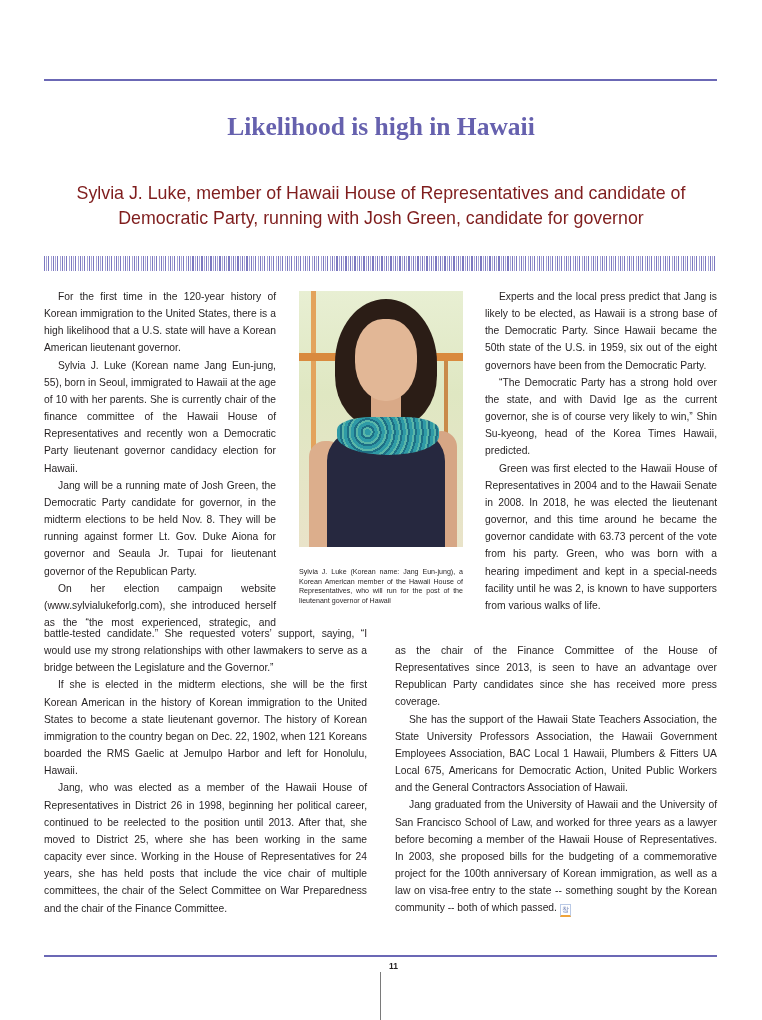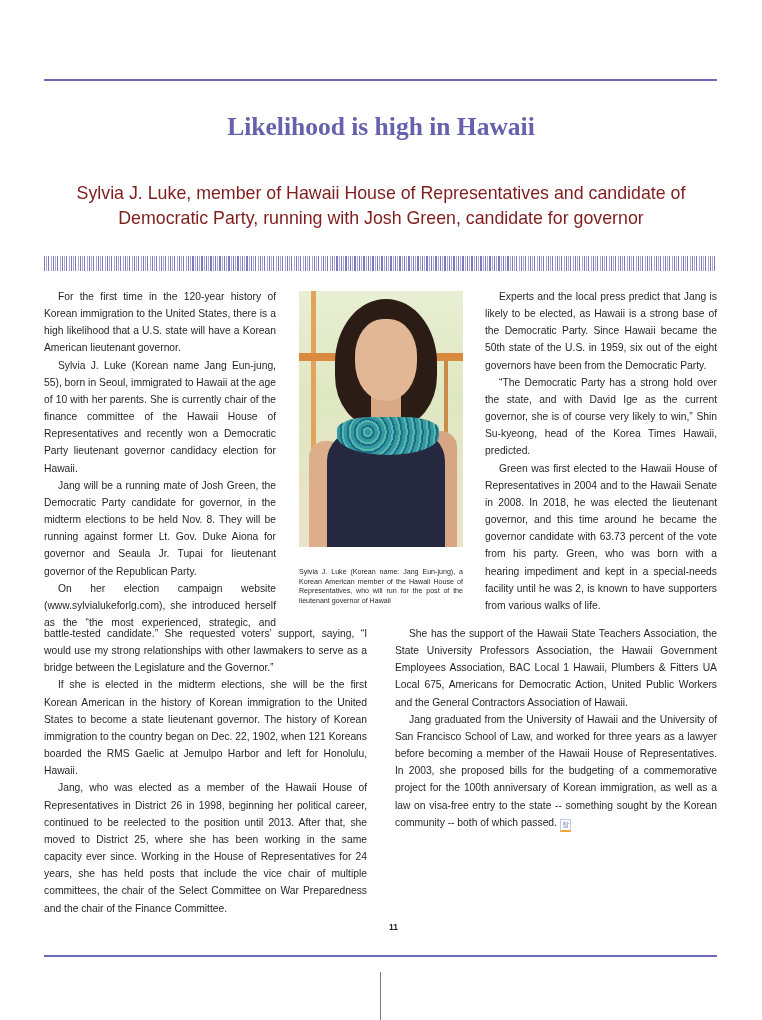--- a/index.html
+++ b/index.html
@@ -25,21 +25,21 @@
     .photo .neck { position: absolute; left: 72px; top: 100px; width: 30px; height: 34px; background: #d9a987; }
     .photo .dress { position: absolute; left: 28px; top: 140px; width: 118px; height: 130px; border-radius: 30px 30px 0 0; background: #26283f; }
     .photo .arm-l { position: absolute; left: 10px; top: 150px; width: 30px; height: 106px; border-radius: 16px 10px 0 0; background: #dcae8c; }
     .photo .arm-r { position: absolute; left: 132px; top: 140px; width: 26px; height: 116px; border-radius: 10px 16px 0 0; background: #d6a685; }
     .photo .scarf { position: absolute; left: 38px; top: 126px; width: 102px; height: 38px; border-radius: 40% 40% 60% 60%;
       background: repeating-radial-gradient(circle at 30% 40%, #2f9aa6 0px, #2f9aa6 3px, #5ab6a8 3px, #5ab6a8 5px, #1e6f86 5px, #1e6f86 7px); }
     .caption { position: absolute; left: 299px; top: 568px; width: 164px; font-size: 7.1px; line-height: 9.6px; color: #231f20; text-align: justify; }
     .rule-bottom { position: absolute; left: 44px; top: 955px; width: 673px; height: 2px; background: #6b68b5; }
     .footer-url { position: absolute; left: 250px; top: 1020px; width: 124px; text-align: right; font-size: 8.5px; color: #8a8a8a; }
     .footer-sep { position: absolute; left: 380px; top: 972px; width: 1px; height: 48px; background: #7a7a7a; }
-    .footer-page { position: absolute; left: 389px; top: 922px; font-size: 8.5px; font-weight: bold; color: #231f20; }
+    .footer-page { position: absolute; left: 389px; top: 961px; font-size: 8.5px; font-weight: bold; color: #231f20; }
     .end-mark { display: inline-block; width: 9px; height: 10px; border: 1px solid #b9c9e6; border-bottom: 2px solid #f0a43a; font-size: 7px; line-height: 9px; text-align: center; color: #6c7fb3; vertical-align: -1px; margin-left: 3px; text-indent: 0; }
   </style>
 </head>
 <body>
 
 <div class="rule-top"></div>
 
 <div class="title">
   <div>Likelihood is high in Hawaii</div>
 </div>
@@ -79,20 +79,21 @@
   <p>Green was first elected to the Hawaii House of Representatives in 2004 and to the Hawaii Senate in 2008. In 2018, he was elected the lieutenant governor, and this time around he became the governor candidate with 63.73 percent of the vote from his party. Green, who was born with a hearing impediment and kept in a special-needs facility until he was 2, is known to have supporters from various walks of life.</p>
 </div>
 
 <div class="wide-left body-text">
   <p style="text-indent:0;">battle-tested candidate.” She requested voters’ support, saying, “I would use my strong relationships with other lawmakers to serve as a bridge between the Legislature and the Governor.”</p>
   <p>If she is elected in the midterm elections, she will be the first Korean American in the history of Korean immigration to the United States to become a state lieutenant governor. The history of Korean immigration to the country began on Dec. 22, 1902, when 121 Koreans boarded the RMS Gaelic at Jemulpo Harbor and left for Honolulu, Hawaii.</p>
   <p>Jang, who was elected as a member of the Hawaii House of Representatives in District 26 in 1998, beginning her political career, continued to be reelected to the position until 2013. After that, she moved to District 25, where she has been working in the same capacity ever since. Working in the House of Representatives for 24 years, she has held posts that include the vice chair of multiple committees, the chair of the Select Committee on War Preparedness and the chair of the Finance Committee.</p>
 </div>
 
 <div class="wide-right body-text">
+  <p class="first" style="margin-top:17px;">as the chair of the Finance Committee of the House of Representatives since 2013, is seen to have an advantage over Republican Party candidates since she has received more press coverage.</p>
   <p>She has the support of the Hawaii State Teachers Association, the State University Professors Association, the Hawaii Government Employees Association, BAC Local 1 Hawaii, Plumbers &amp; Fitters UA Local 675, Americans for Democratic Action, United Public Workers and the General Contractors Association of Hawaii.</p>
   <p><span>Jang graduated from the University of Hawaii and the University of San Francisco School of Law, and worked for three years as a lawyer before becoming a member of the Hawaii House of Representatives. In 2003, she proposed bills for the budgeting of a commemorative project for the 100th anniversary of Korean immigration, as well as a law on visa-free entry to the state -- something sought by the Korean community -- both of which passed.</span><span class="end-mark">창</span></p>
 </div>
 
 <div class="rule-bottom"></div>
 
 <div class="footer-url">www.korean.net</div>
 <div class="footer-sep"></div>
 <div class="footer-page">11</div>
 

